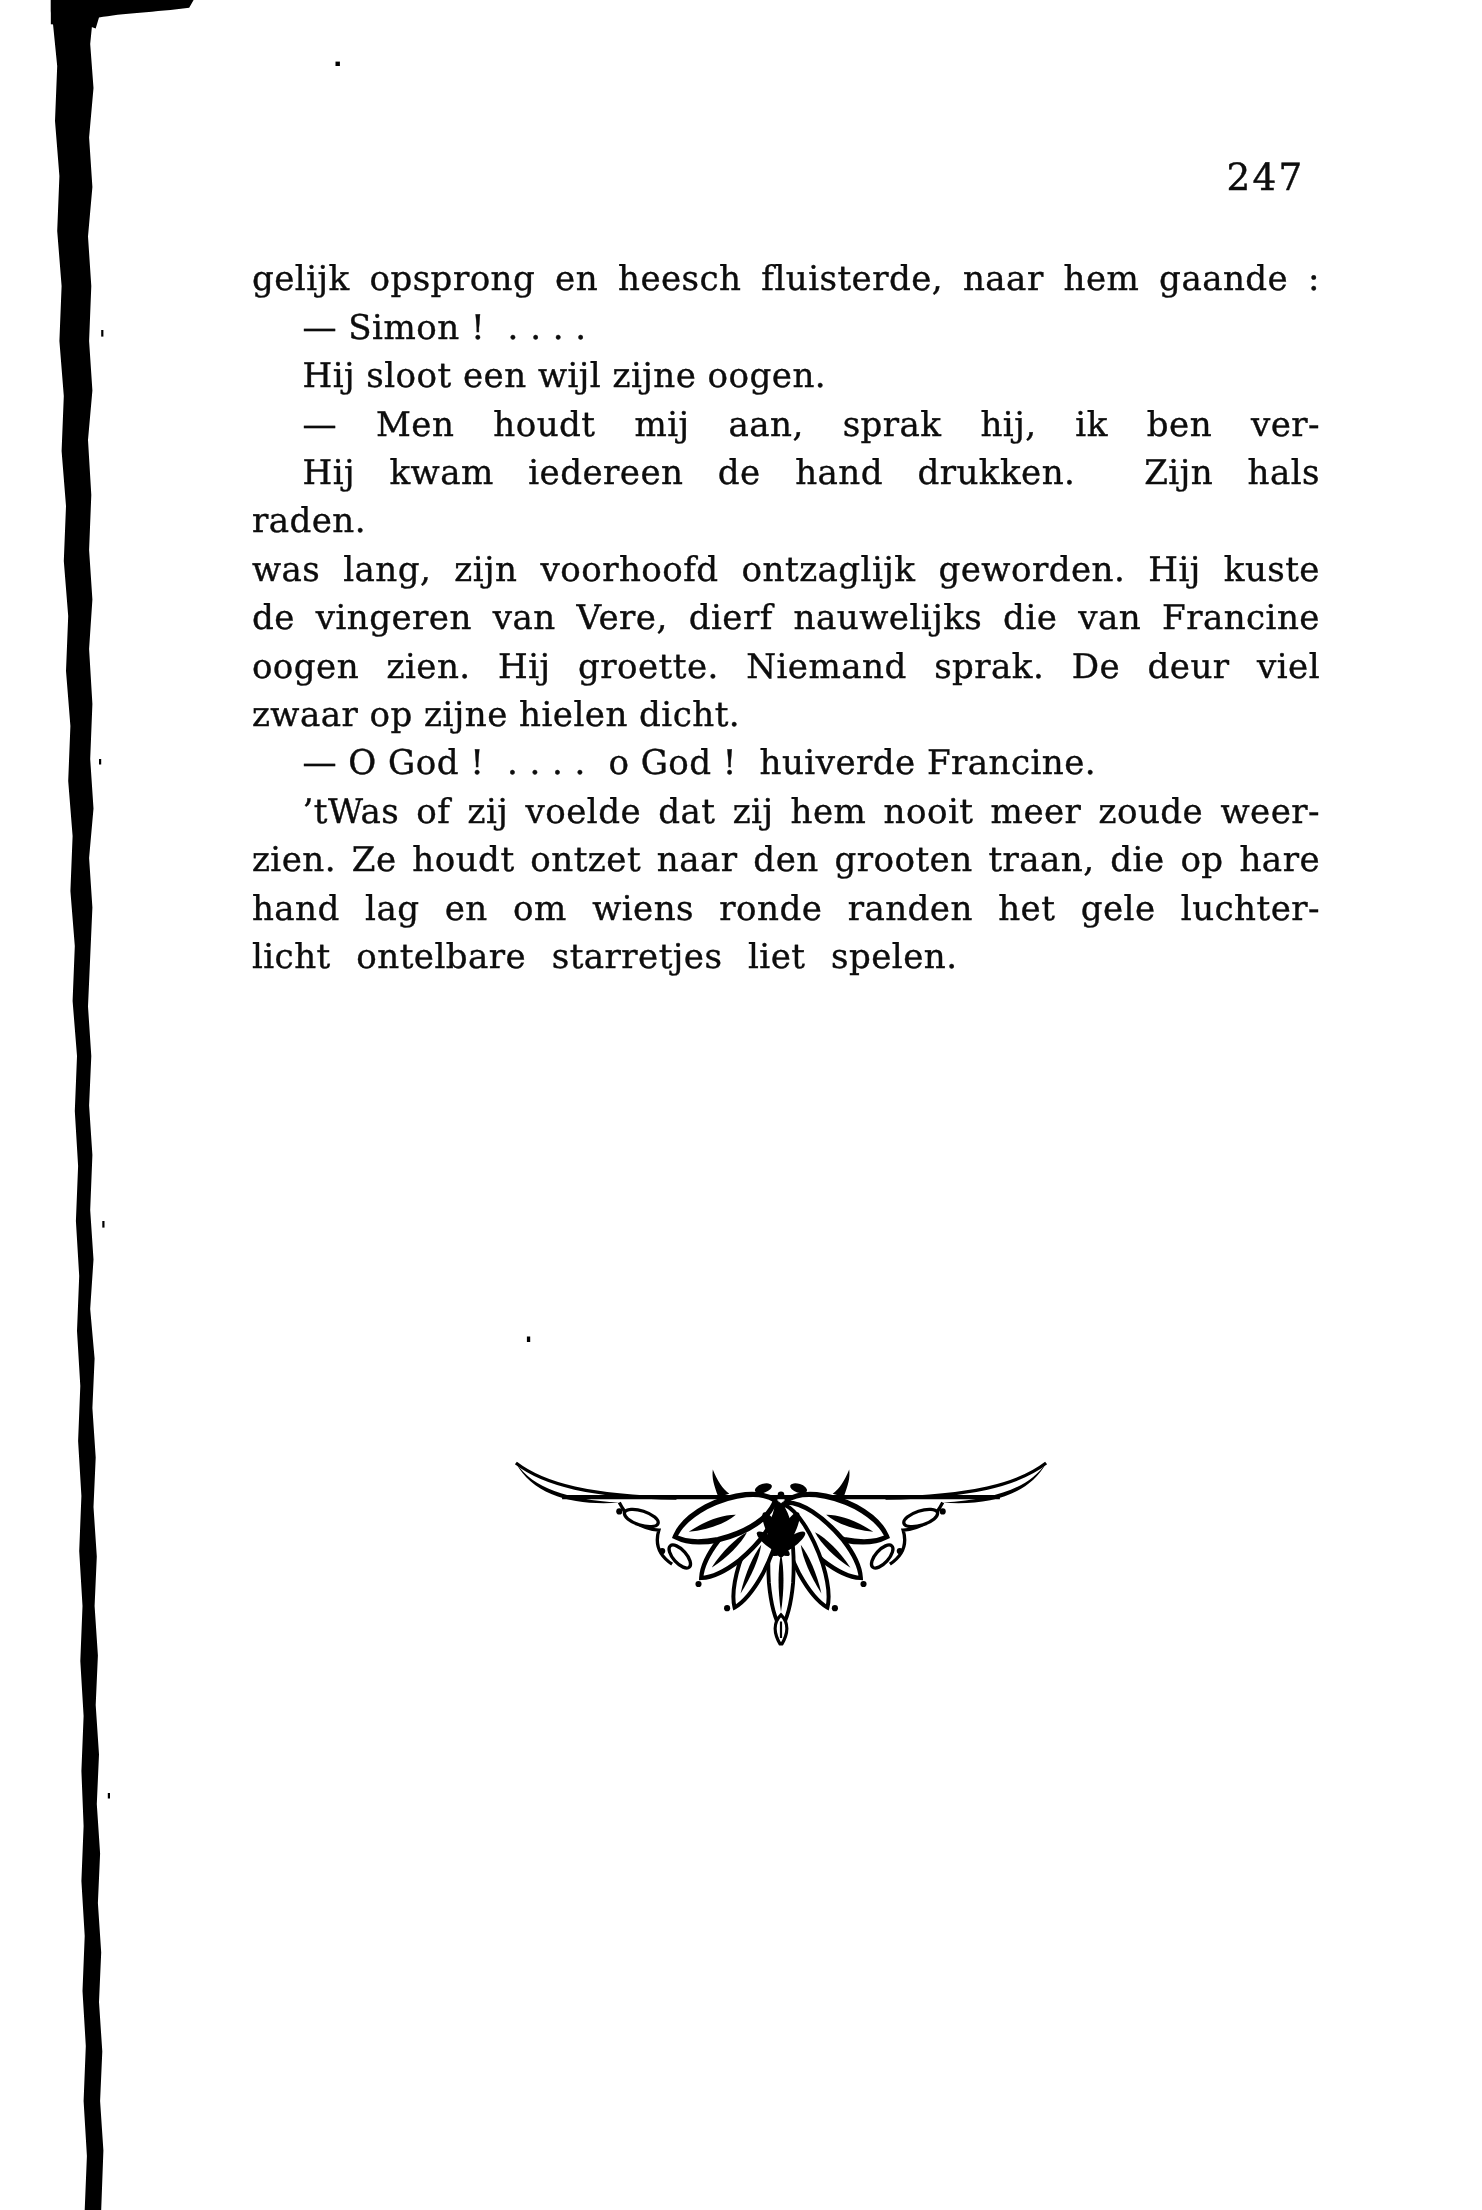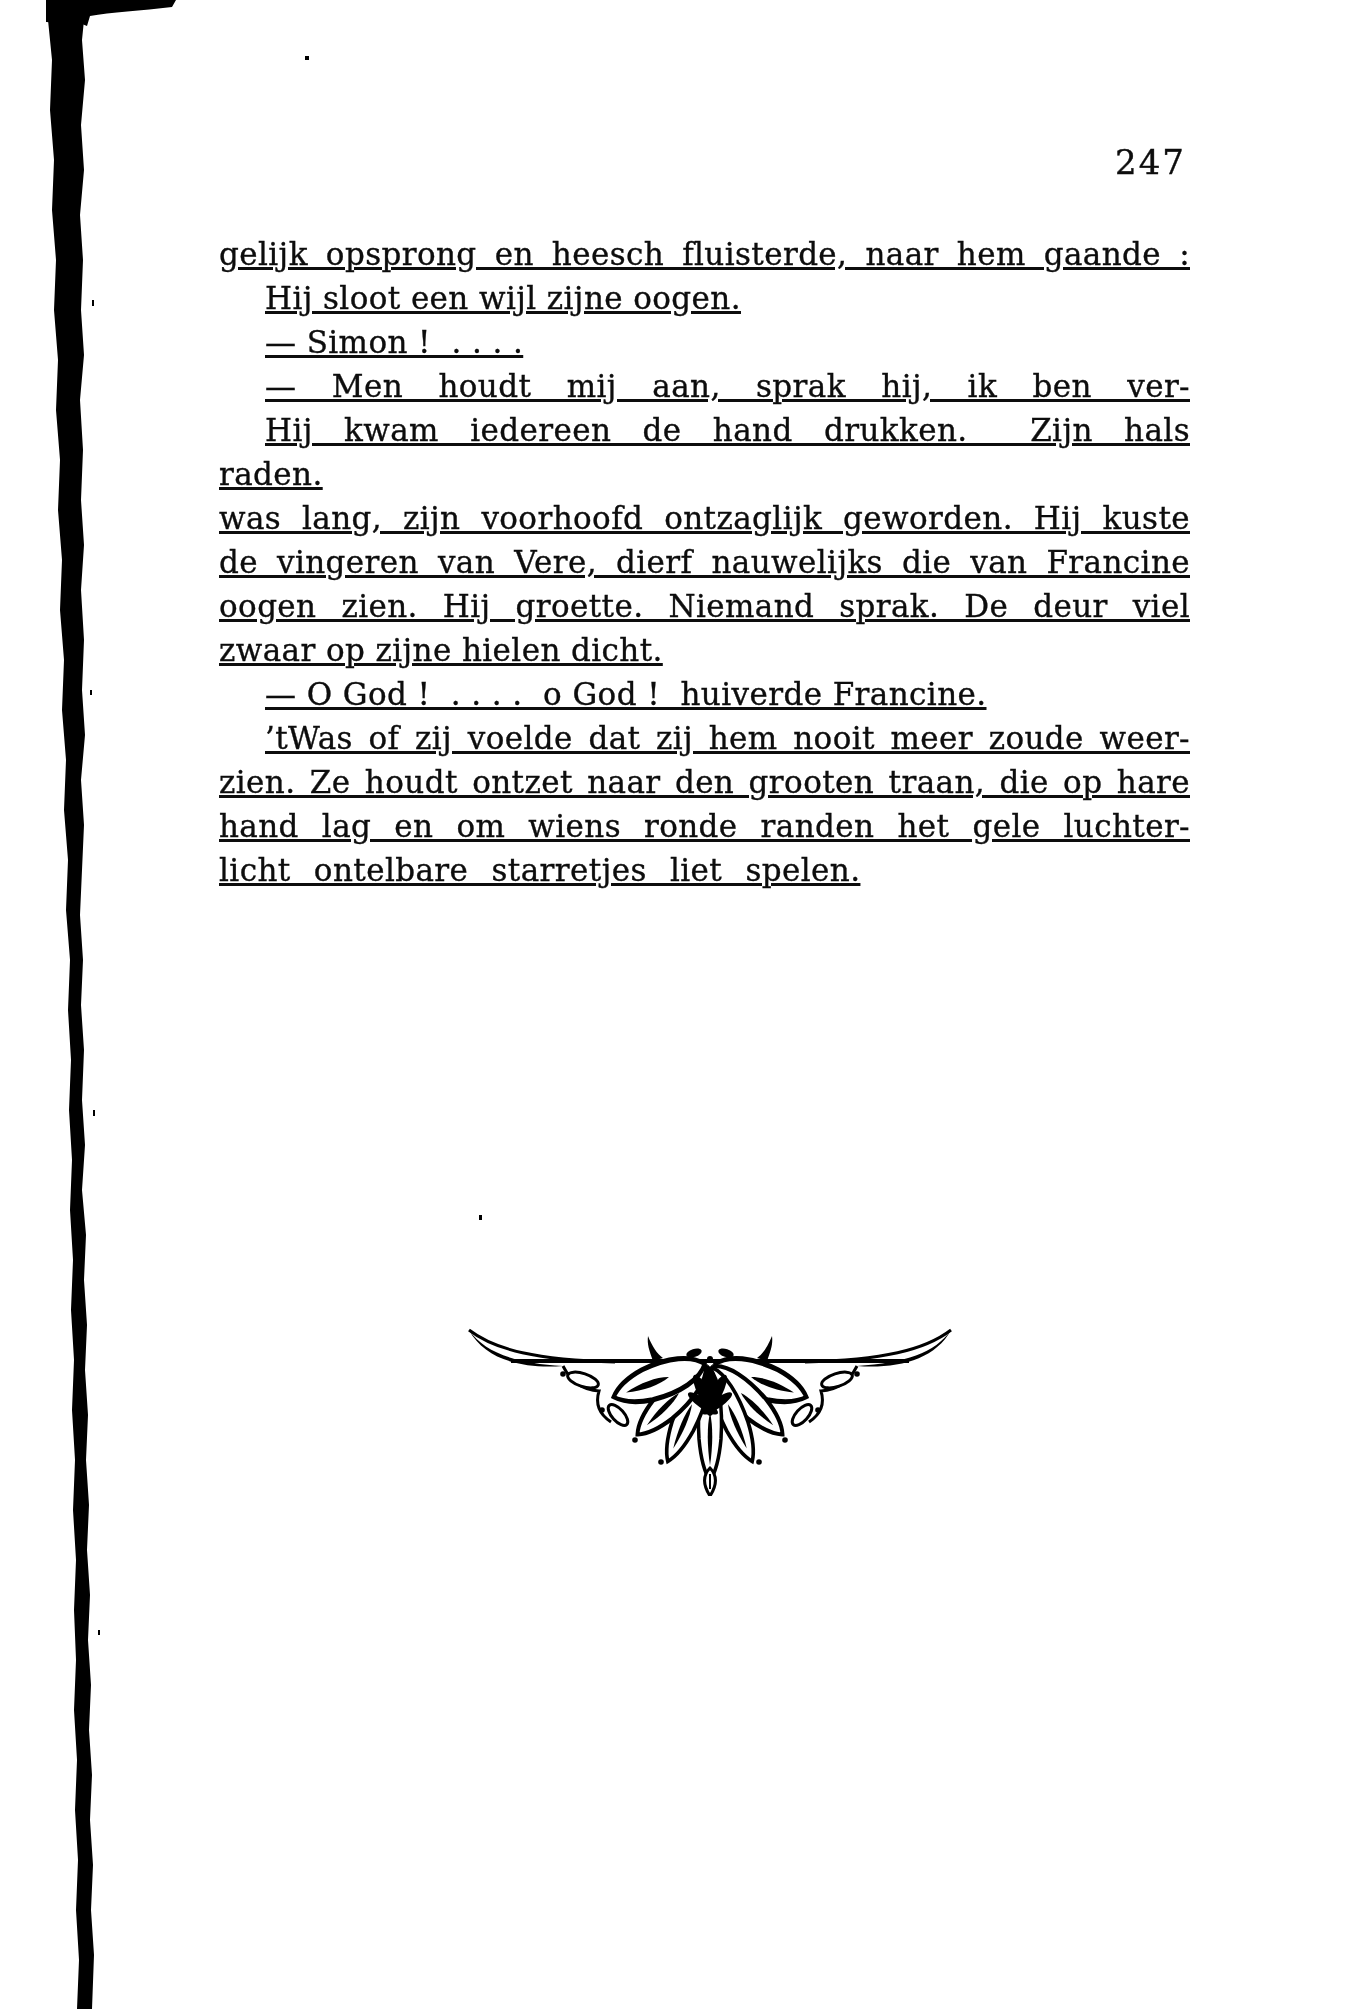--- a/index.html
+++ b/index.html
@@ -22,21 +22,21 @@
     left: 1030px; top: 142px; width: 110px;
     text-align: right;
     font-size: 34px;
     letter-spacing: 2px;
     -webkit-text-stroke: 0.4px #0d0d0d;
   }
 
   
   .text-block {
     position: absolute;
-    left: 173px; top: 232px; width: 971px; text-decoration: underline;
+    left: 183px; top: 232px; width: 971px;
   }
   .line {
     height: 44px;
     line-height: 44px;
     font-size: 31px;
     letter-spacing: 0.4px;
     white-space: pre-wrap;
     -webkit-text-stroke: 0.35px #0d0d0d;
   }
   .line.indent { padding-left: 46px; }
@@ -74,22 +74,22 @@
     <rect x="46" y="300" width="2" height="6" fill="#000"></rect>
     <rect x="44" y="690" width="2" height="5" fill="#000"></rect>
     <rect x="47" y="1110" width="2" height="6" fill="#000"></rect>
     <rect x="52" y="1630" width="2" height="5" fill="#000"></rect>
   </svg>
 
   <div class="page-number">247</div>
 
   <div class="text-block">
       <div class="line justify">gelijk opsprong en heesch fluisterde, naar hem gaande :</div>
+      <div class="line indent">— Simon !  . . . .</div>
       <div class="line indent">Hij sloot een wijl zijne oogen.</div>
-      <div class="line indent">— Simon !  . . . .</div>
       <div class="line indent justify" style="word-spacing: 6px;">— Men houdt mij aan, sprak hij, ik ben ver-</div>
       <div class="line indent justify" style="word-spacing: 4px;">Hij kwam iedereen de hand drukken.  Zijn hals</div>
       <div class="line">raden.</div>
       <div class="line justify">was lang, zijn voorhoofd ontzaglijk geworden. Hij kuste</div>
       <div class="line justify">de vingeren van Vere, dierf nauwelijks die van Francine</div>
       <div class="line justify">oogen zien. Hij groette. Niemand sprak. De deur viel</div>
       <div class="line">zwaar op zijne hielen dicht.</div>
       <div class="line indent">— O God !  . . . .  o God !  huiverde Francine.</div>
       <div class="line indent justify">’tWas of zij voelde dat zij hem nooit meer zoude weer-</div>
       <div class="line justify">zien. Ze houdt ontzet naar den grooten traan, die op hare</div>

